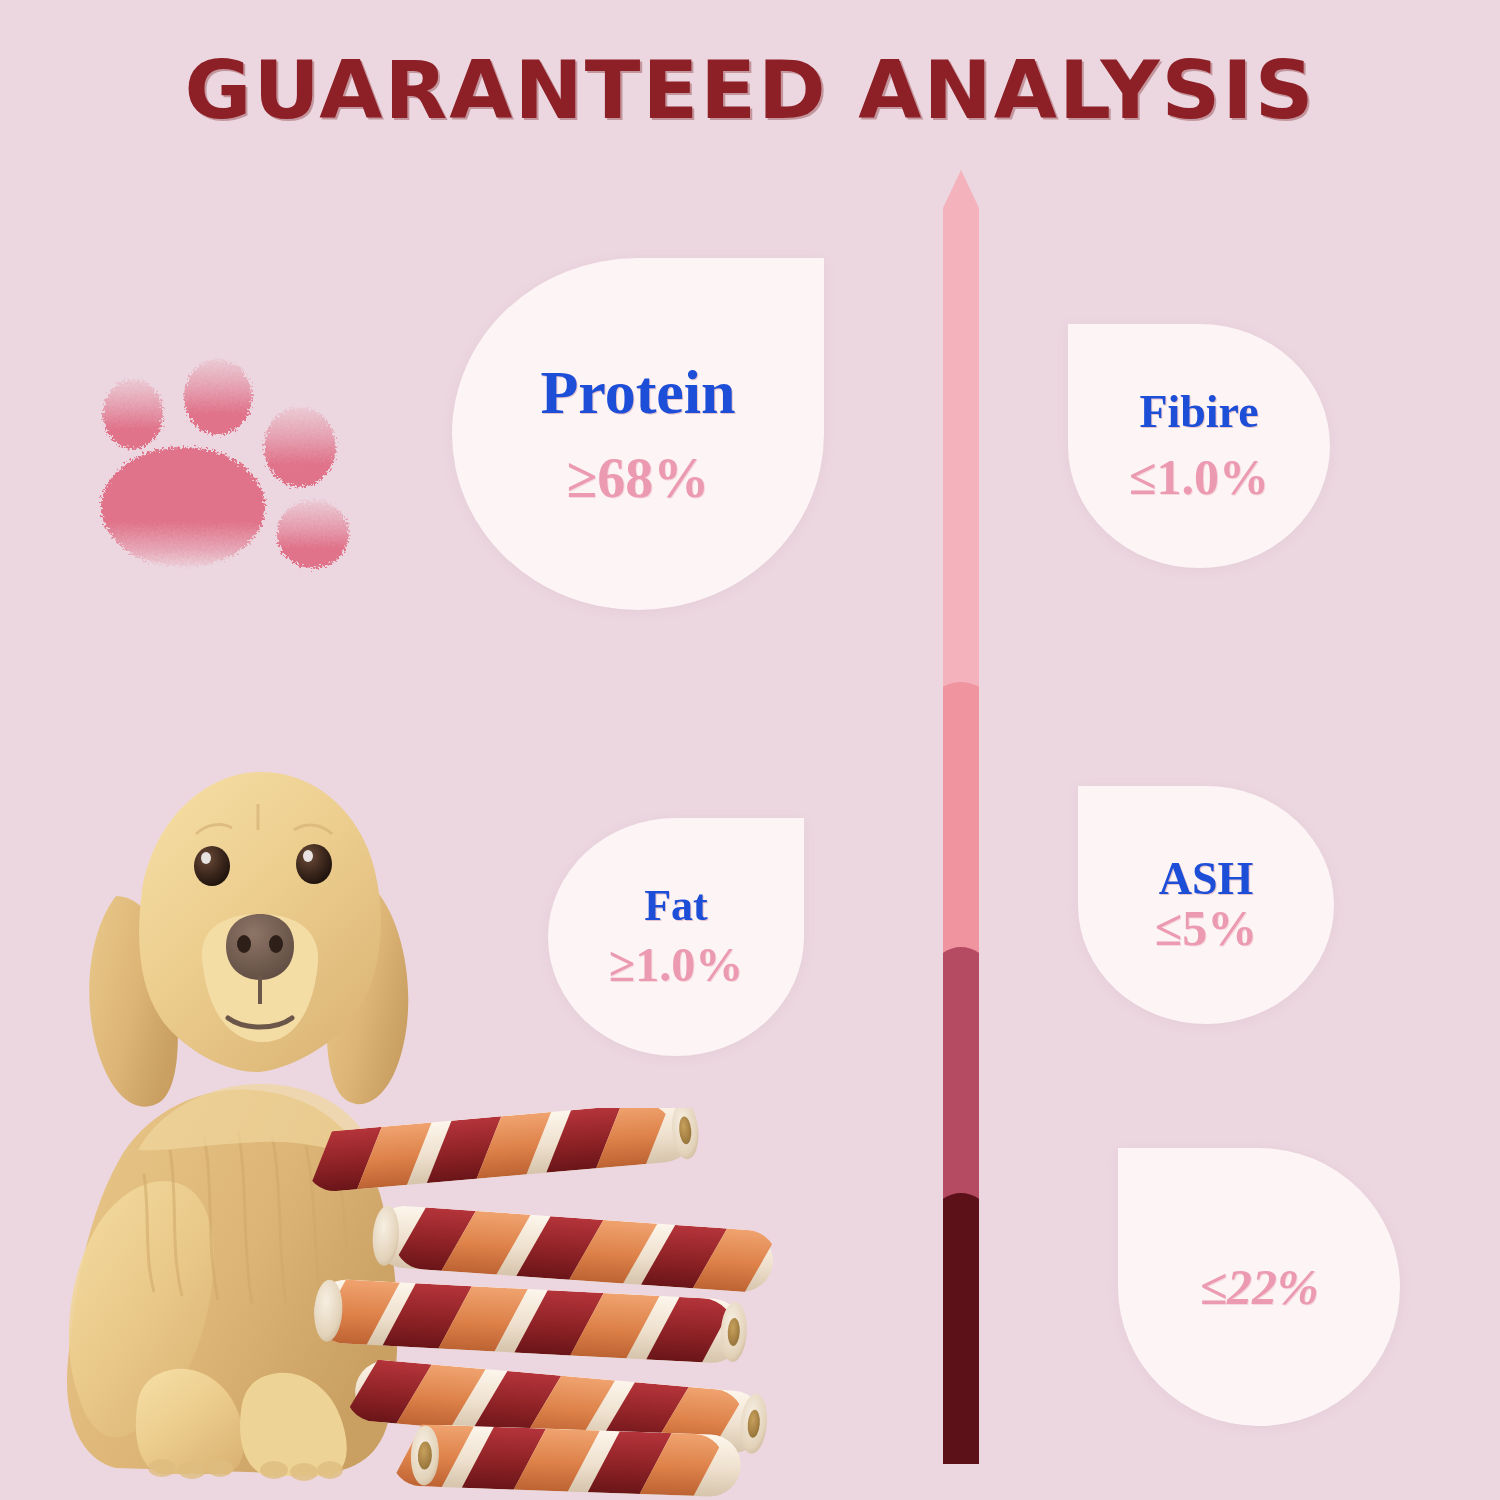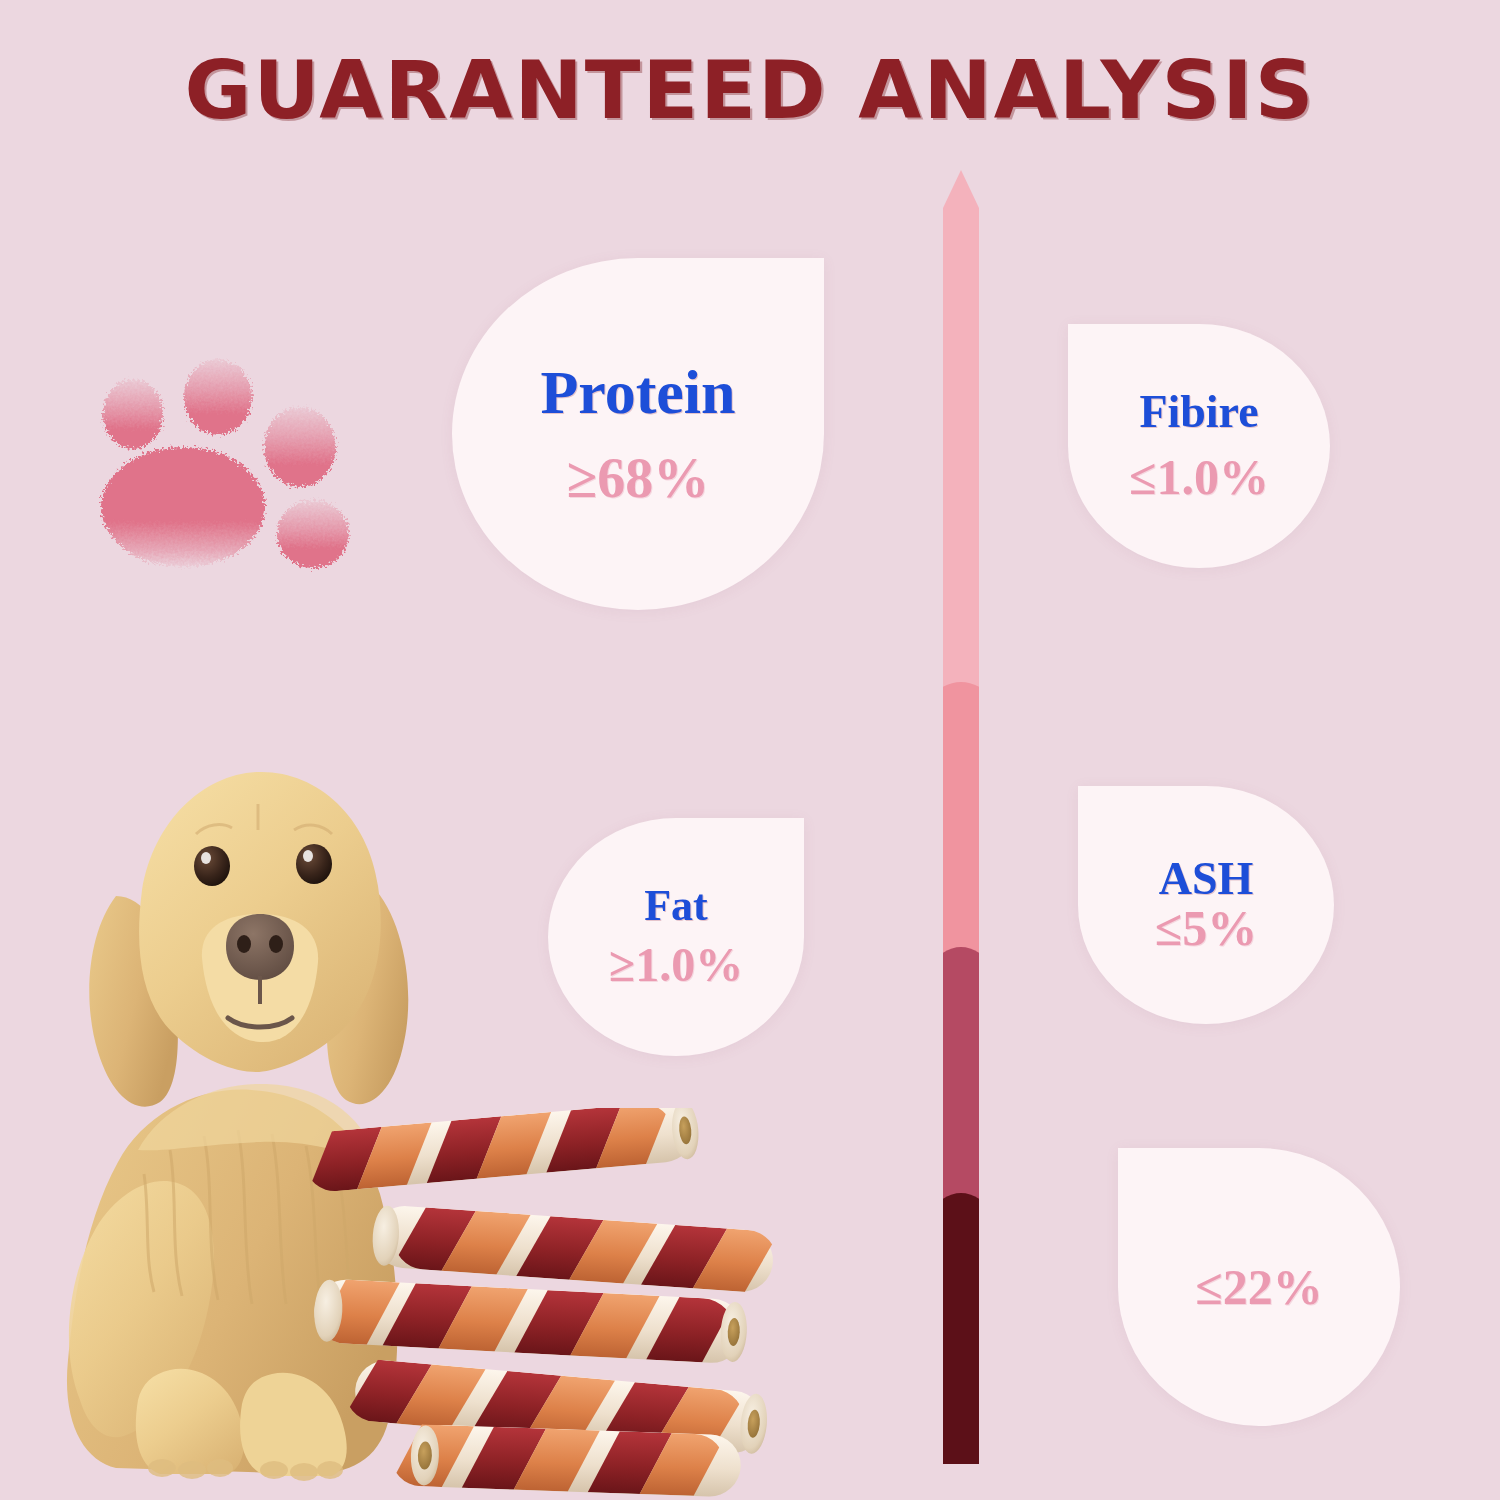--- a/index.html
+++ b/index.html
@@ -71,21 +71,21 @@
   #b-fat     { left:548px;  top:818px; width:256px; height:238px; }
   #b-fat .lbl{font-size:44px;margin-bottom:12px;}
   #b-fat .val{font-size:48px;}
 
   #b-ash     { left:1078px; top:786px; width:256px; height:238px; }
   #b-ash .lbl{font-size:46px;}
   #b-ash .val{font-size:50px;}
 
   #b-moisture{ left:1118px; top:1148px;width:282px; height:278px; }
   #b-moisture .lbl{font-size:50px;margin-bottom:30px;}
-  #b-moisture .val{font-size:50px;}
+  #b-moisture .val{font-size:50px;font-style:italic;}
 
   
   .dog{position:absolute;left:20px;top:700px;width:480px;height:800px;}
   .dog svg{display:block;width:100%;height:100%;}
 
   
   .treats{position:absolute;left:292px;top:1108px;width:580px;height:392px;}
   .treats svg{display:block;width:100%;height:100%;}
 </style>
 </head>

